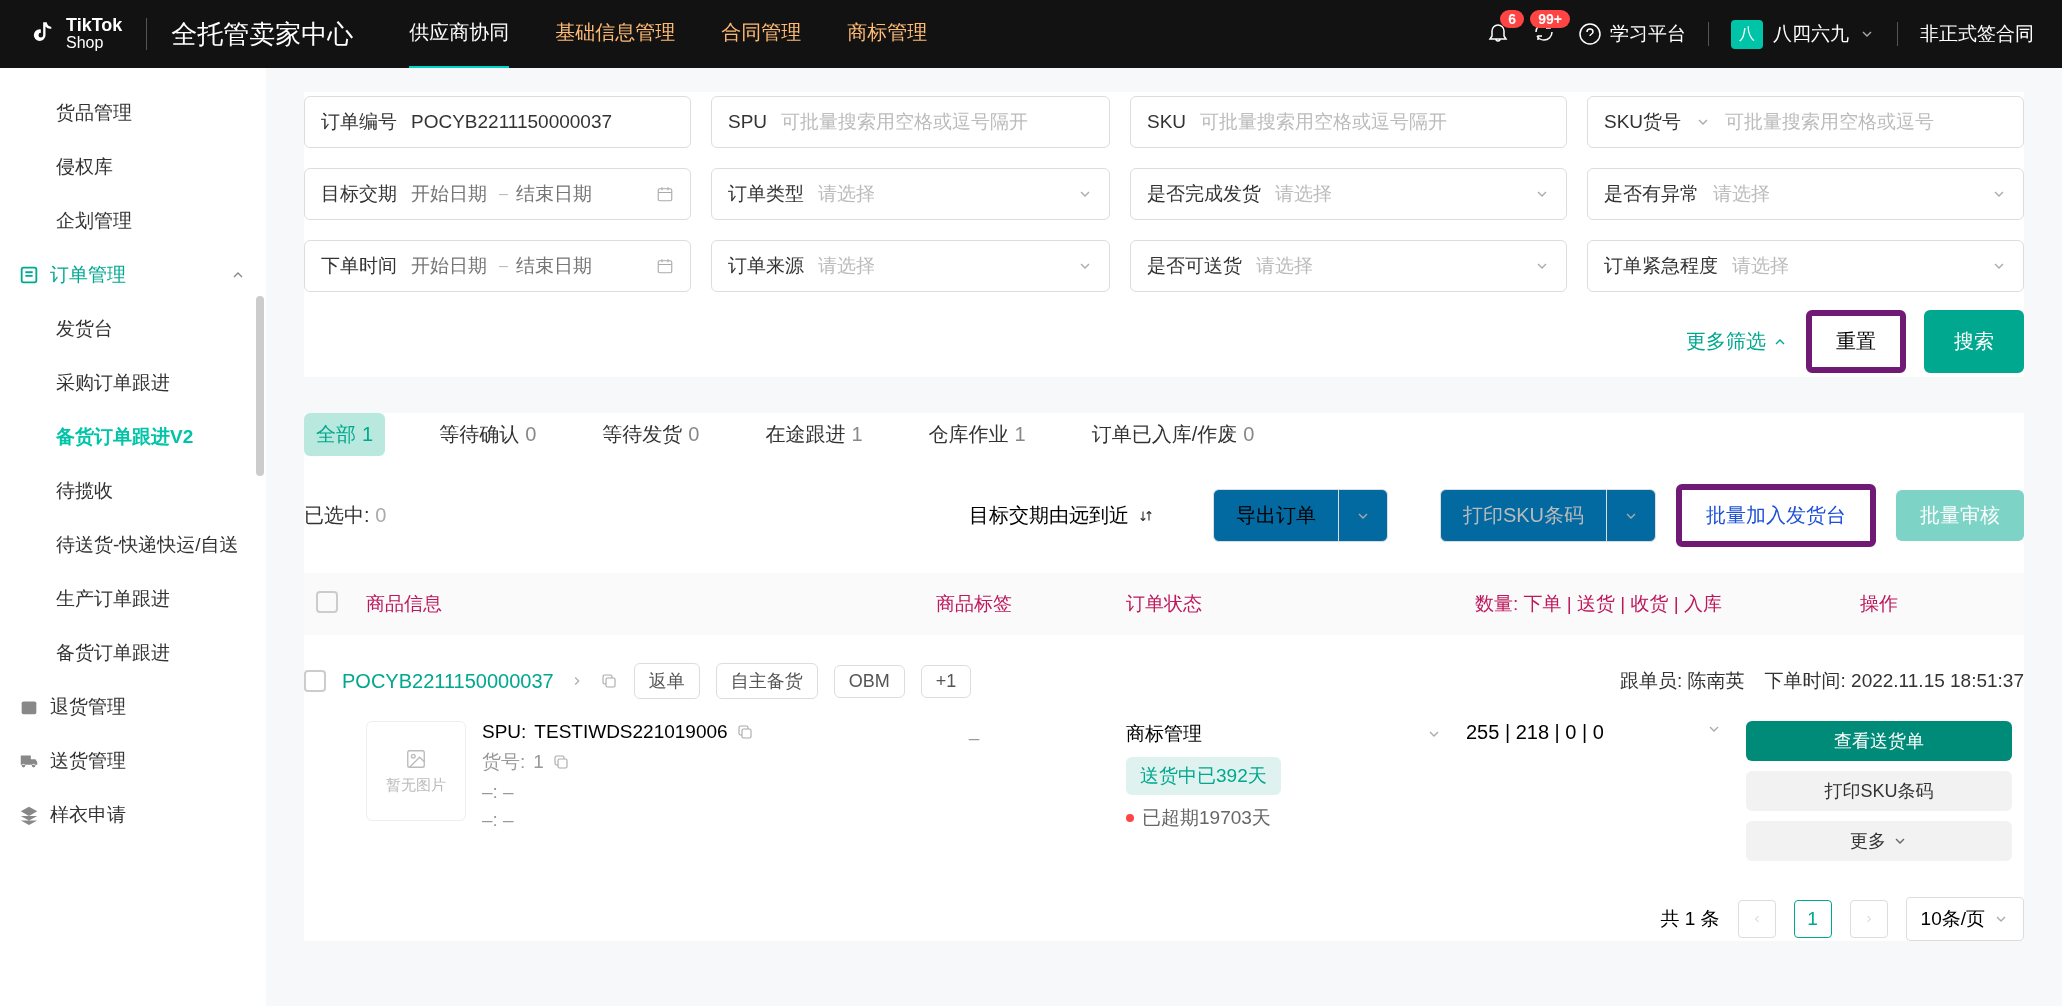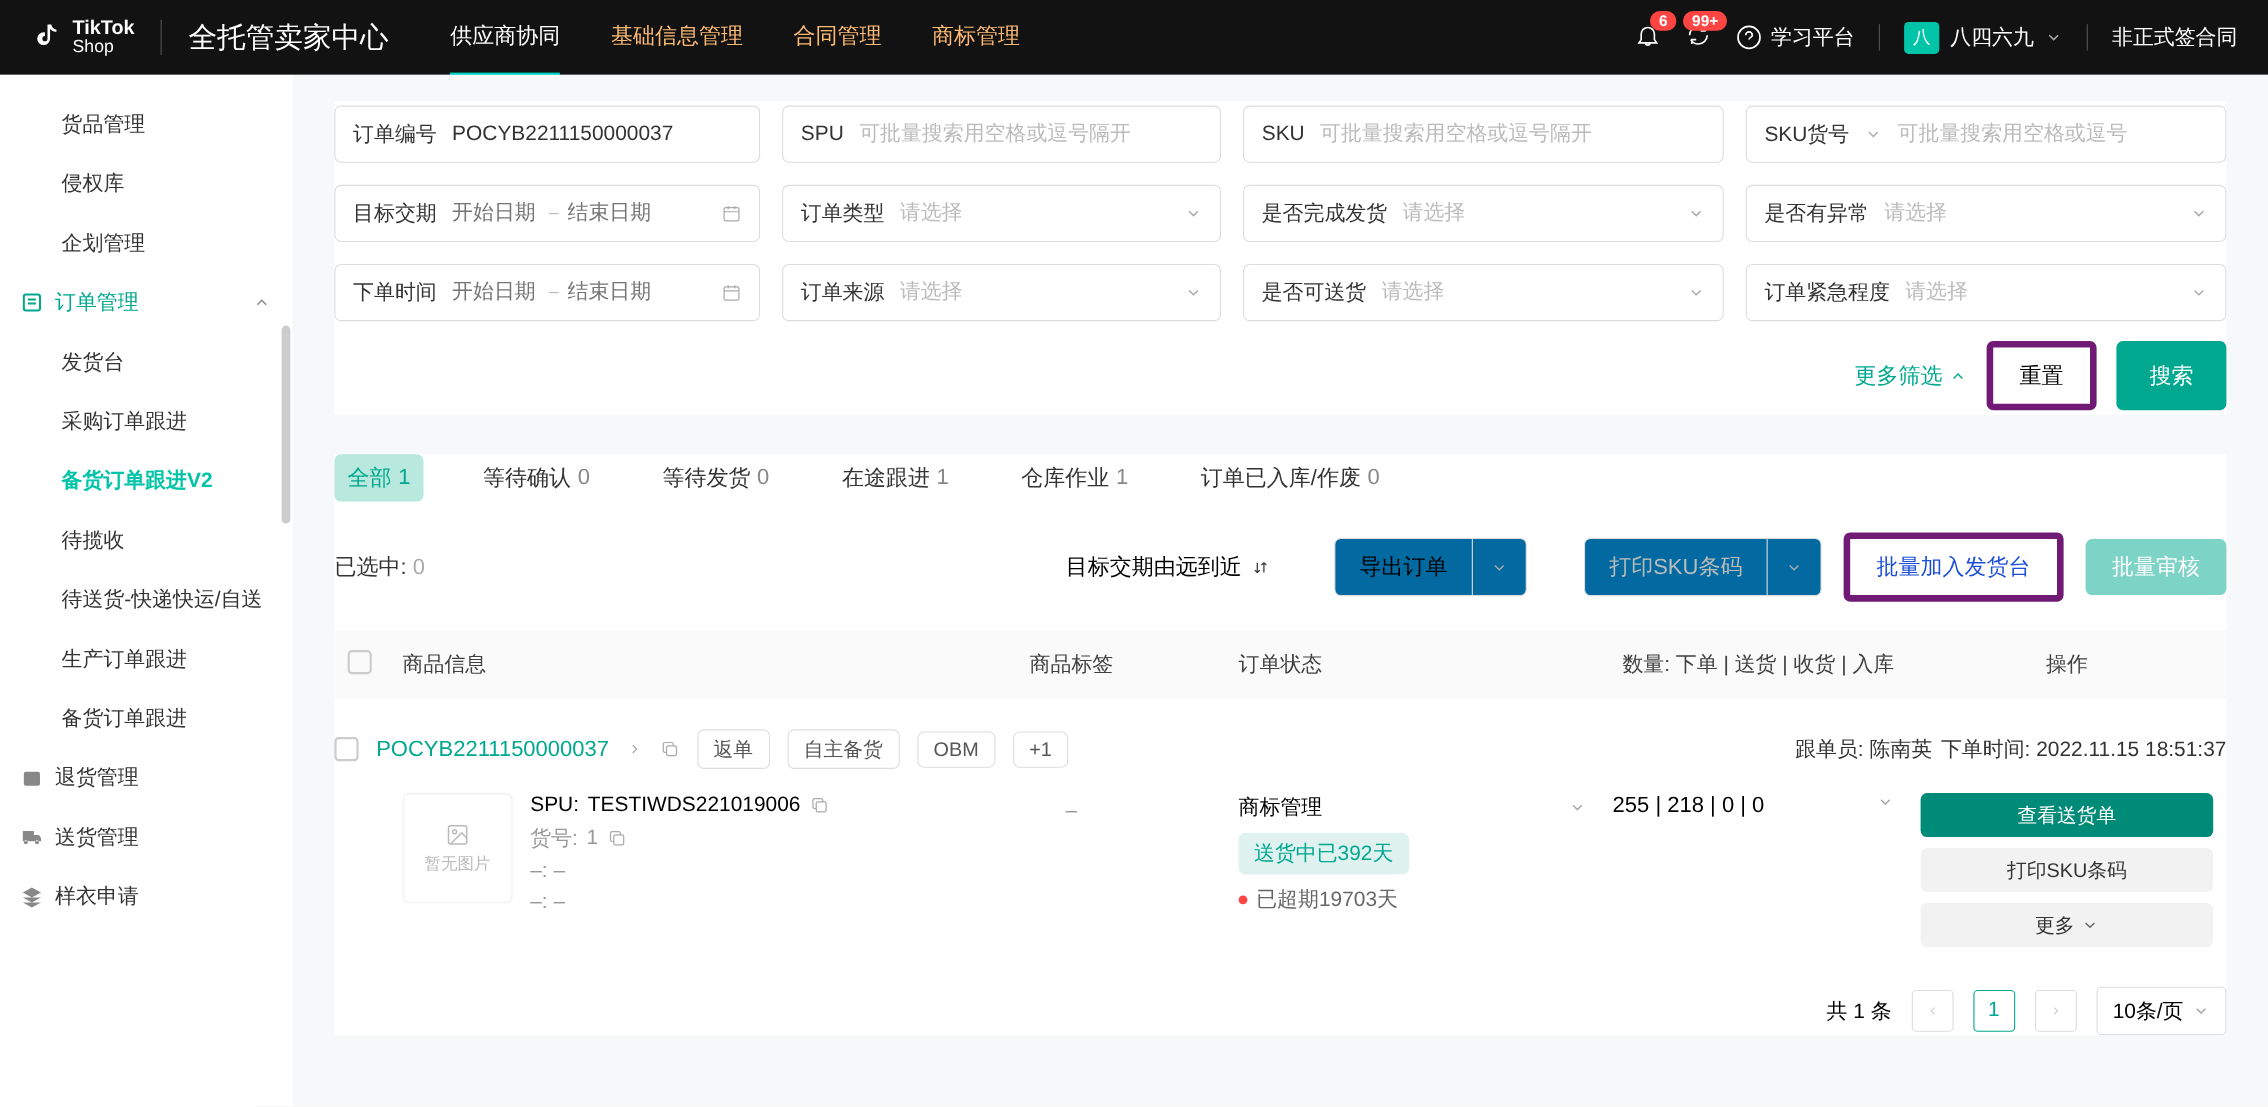--- a/index.html
+++ b/index.html
@@ -75,29 +75,29 @@
     .toolbar-spacer { flex: 1; }
     .sort-text { font-size: 20px; margin-right: 6px; display:flex; align-items:center; gap:8px;}
     .sort-ico { width: 18px; height: 18px; stroke:#333; stroke-width:1.5; fill:none;}
     .split-btn { display: flex; border: 1px solid #ddd; border-radius: 6px; overflow: hidden; background:#0369a1;margin-left:32px; }
     .split-btn .main { padding: 12px 22px; font-size: 20px; cursor: pointer; }
     .split-btn .drop { padding: 12px 16px; border-left: 1px solid #ddd; display:flex; align-items:center;}
     .split-btn.disabled { color: #bbb; }
     .btn-teal-light { background: #7DD3C5; color: #fff; border: none; padding: 12px 24px; border-radius: 6px; font-size: 20px; }
     
     
-    .table-head { display: grid; grid-template-columns: 50px 480px 280px 340px 280px 1fr; padding: 18px 0; margin-top: 26px; font-size: 19px; color: #404040; border-bottom: 0; background:#fafafa;}
+    .table-head { display: grid; grid-template-columns: 50px 480px 280px 340px 280px 1fr; padding: 18px 0; margin-top: 26px; font-size: 19px; color: #be185d; border-bottom: 0; background:#fafafa;}
     .th { padding: 0 12px; }
     .checkbox { width: 22px; height: 22px; border: 2px solid #ccc; border-radius: 4px; cursor: pointer; }
     
     .order-row { margin-top: 14px; }
     .order-row-head { display: flex; align-items: center; gap: 16px; padding: 14px 0; }
     .order-id { color: #00A88F; font-size: 20px; cursor: pointer; }
     .chip { border: 1px solid #ddd; padding: 5px 14px; border-radius: 6px; font-size: 18px; color: #555; }
-    .order-meta { margin-left: auto; color: #333; font-size: 19px; display:flex; gap:8px; }
+    .order-meta { margin-left: auto; color: #333; font-size: 19px; display:flex; gap:20px; }
     .copy-ico { width: 18px; height: 18px; stroke: #aaa; stroke-width: 1.5; fill: none; cursor:pointer;}
     .chevron-right-ico { width: 14px; height: 14px; stroke: #aaa; stroke-width: 2; fill: none; }
     
     .order-body { display: grid; grid-template-columns: 50px 480px 280px 340px 280px 1fr; padding: 8px 0; align-items: start; }
     .product-cell { display: flex; gap: 16px; padding: 0 12px; }
     .product-img { width: 100px; height: 100px; border: 1px solid #eee; border-radius: 6px; display:flex; flex-direction:column; align-items:center; justify-content:center; color:#bbb; font-size:15px; gap:6px;}
     .product-img svg{width:22px; height:22px; stroke:#bbb; stroke-width:1.5; fill:none;}
     .product-info { display: flex; flex-direction: column; gap: 6px; font-size: 19px; }
     .spu-line { display:flex; align-items:center; gap:8px; }
     .muted { color: #999; }

